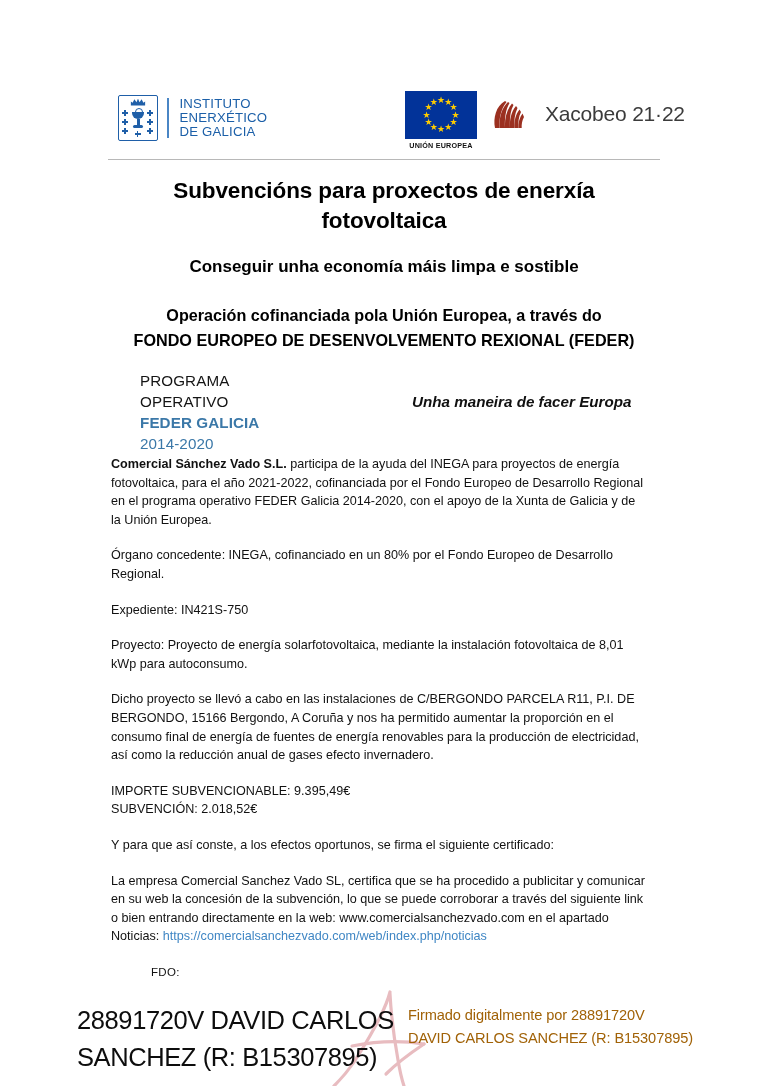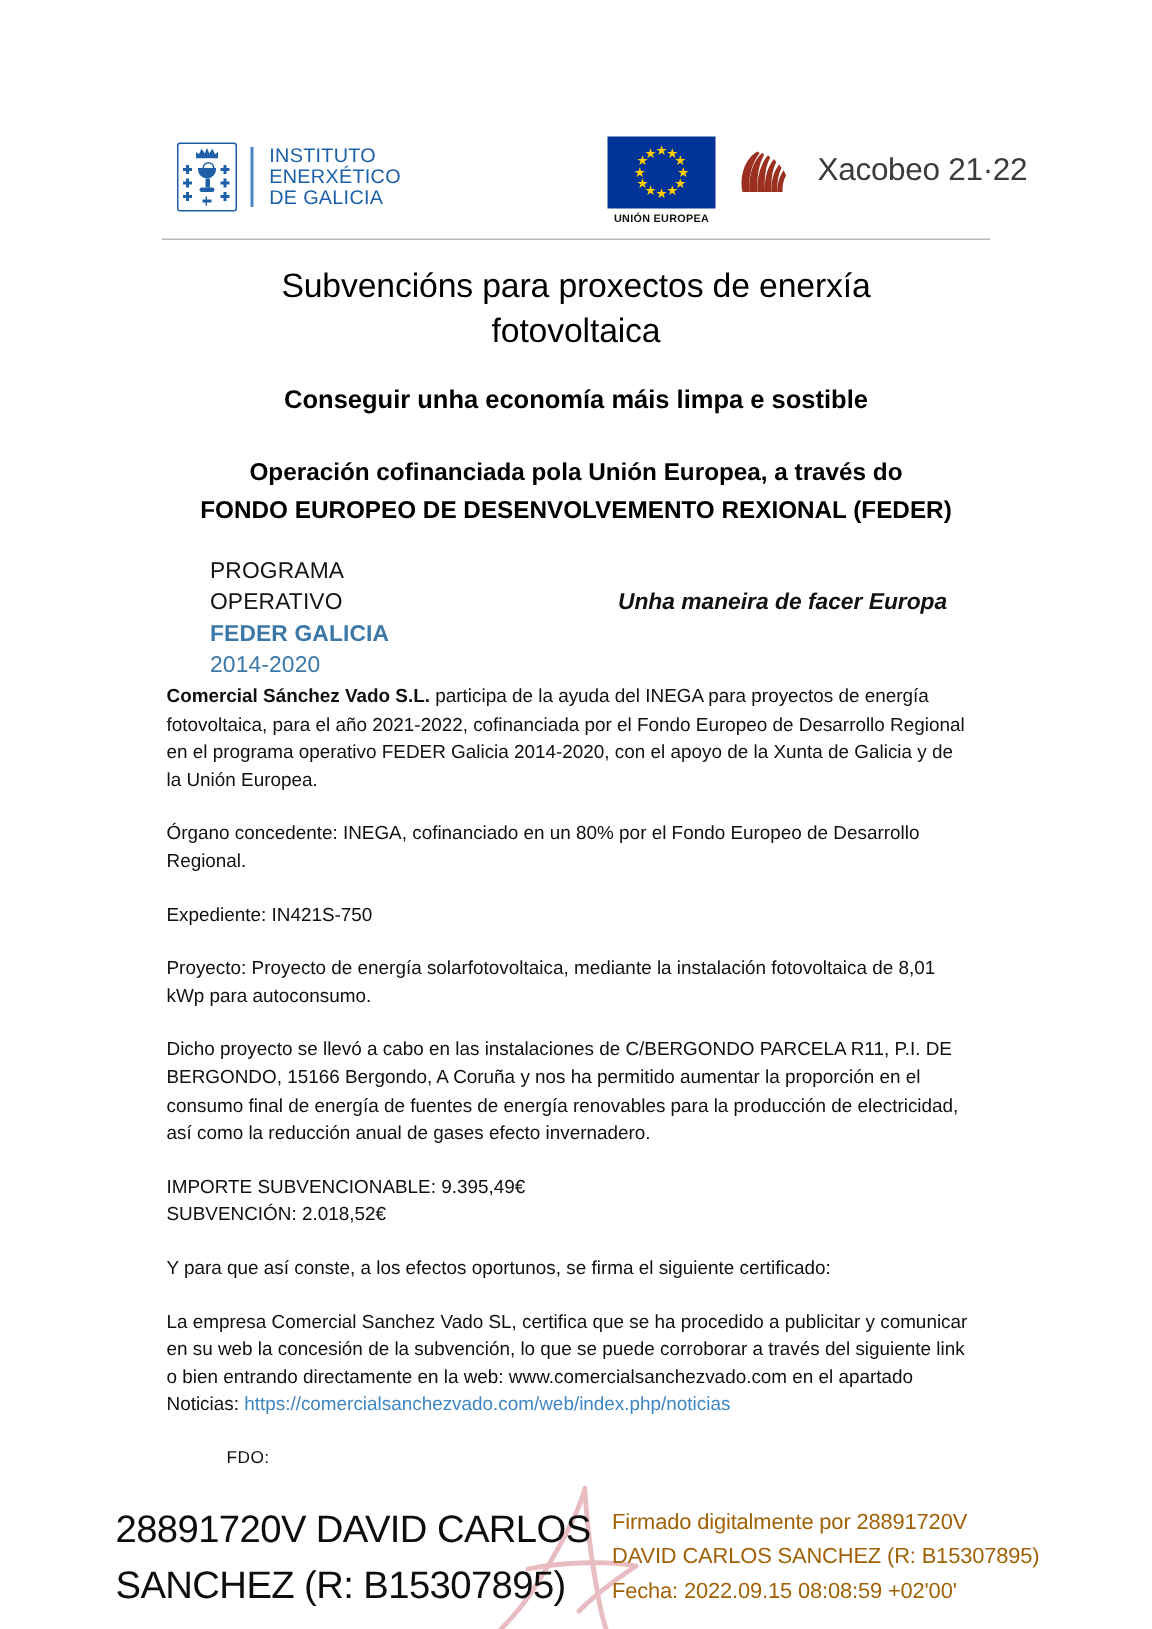--- a/index.html
+++ b/index.html
@@ -194,21 +194,21 @@
   }
 
   
   .title-main {
     position: absolute;
     left: 108px;
     top: 176px;
     width: 552px;
     text-align: center;
     font-size: 22.5px;
-    font-weight: normal;
+    font-weight: bold;
     line-height: 30px;
     letter-spacing: -0.1px;
   }
   .title-sub {
     position: absolute;
     left: 108px;
     top: 255px;
     width: 552px;
     text-align: center;
     font-size: 17px;
@@ -446,17 +446,16 @@
         </g>
       </svg>
     </div>
     <div class="sig-name">
       <div>28891720V DAVID CARLOS</div>
       <div>SANCHEZ (R: B15307895)</div>
     </div>
     <div class="sig-details">
       <div>Firmado digitalmente por 28891720V</div>
       <div>DAVID CARLOS SANCHEZ (R: B15307895)</div>
-      <div>Fecha: 2022.09.15 08:08:59 +02'00'</div>
     </div>
   </div>
 
 </div>
 
 </body></html>

